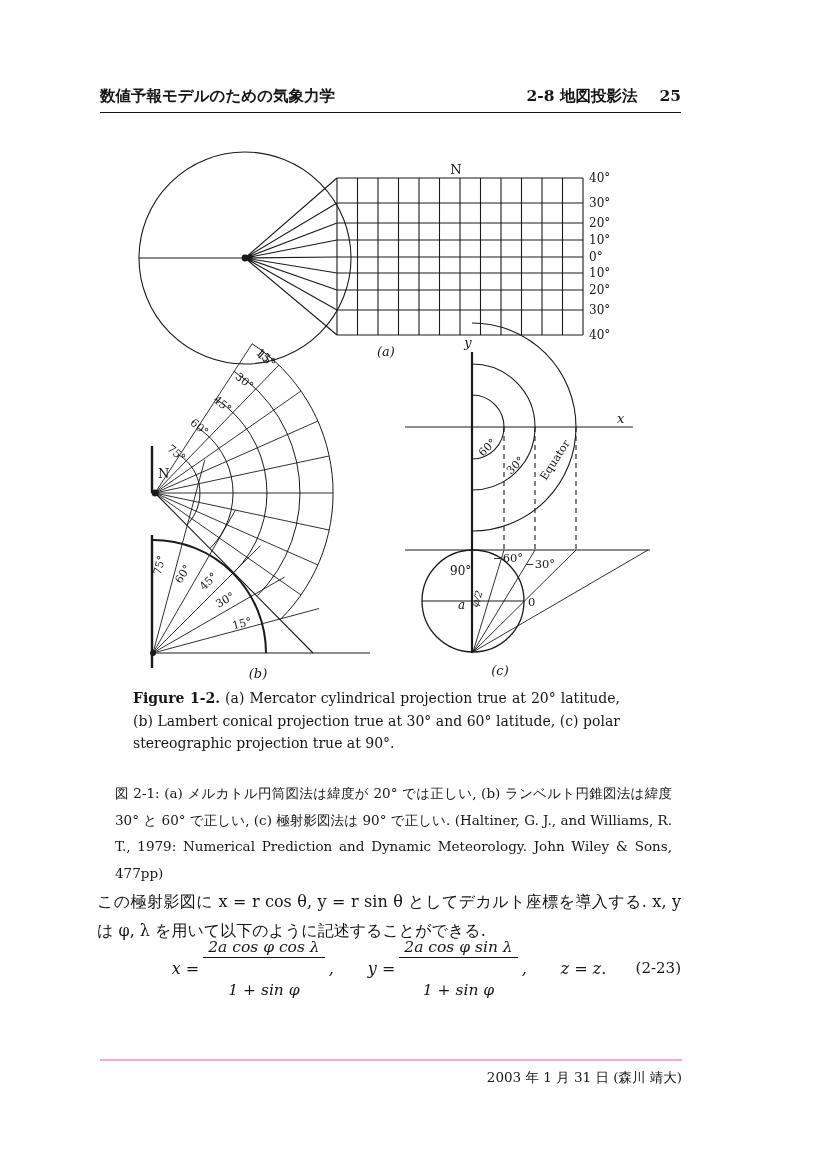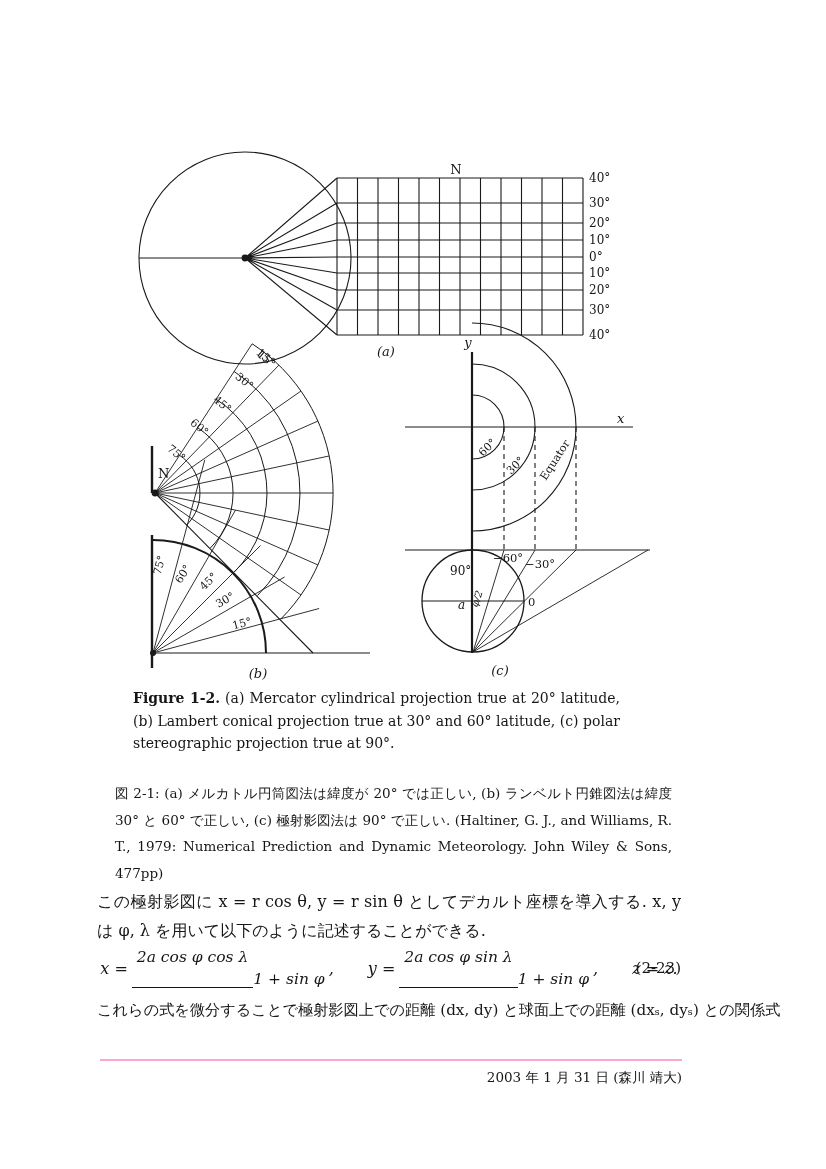--- a/index.html
+++ b/index.html
@@ -20,35 +20,42 @@
           text-align:justify;}
   .it{}
   
   .para1{position:absolute;left:97px;top:887px;width:584px;font-size:16px;line-height:29px;
          text-align:justify;}
   .para2{position:absolute;left:97px;top:1000px;width:620px;font-size:15.2px;white-space:nowrap;}
   
   .eqrow{position:absolute;left:97px;top:940px;width:584px;height:56px;
          display:flex;align-items:center;justify-content:center;font-size:16px;}
   .eq-main{display:inline-flex;align-items:center;font-style:italic;}
-  .frac{display:inline-flex;text-align:center;margin:0 4px;font-size:15.5px;}
+  .frac{display:inline-flex;flex-direction:column;text-align:center;margin:0 4px;font-size:15.5px;}
   .frac .num{border-bottom:1.2px solid #141414;padding:0 5px 1.5px;}
   .frac .den{padding-top:1.5px;margin-top:21px;}
   .eq-gap{display:inline-block;width:34px;}
   .eq-no{position:absolute;right:0;top:50%;transform:translateY(-50%);font-style:normal;font-size:15px;}
   
   .ftr{position:absolute;left:100px;top:1059px;width:582px;border-top:2px solid #f9a8d4;
        text-align:right;padding-top:8px;font-size:13.5px;}
   svg text{font-family:"DejaVu Serif","Liberation Serif",serif;fill:#161616;}
 </style>
 </head>
 <body>
 
 <div class="page">
 
+  <div class="hdr">
+    <span>数値予報モデルのための気象力学</span>
+    <span class="hdr-right">
+      <span>2-8 地図投影法</span>
+      <span>25</span>
+    </span>
+  </div>
 
   <svg class="fig-svg" width="826" height="690" viewBox="0 0 826 690">
     <g stroke="#1a1a1a" fill="none" stroke-width="1.1">
 
       <g>
         <circle cx="245" cy="258" r="106"></circle>
         <path d="M139 258 L245 258"></path>
         <circle cx="245" cy="258" r="3.4" fill="#1a1a1a" stroke="none"></circle>
         <path d="M245 258 L337 178 M245 258 L337 203 M245 258 L337 223 M245 258 L337 240 M245 258 L337 257 M245 258 L337 273 M245 258 L337 290 M245 258 L337 310 M245 258 L337 335"></path>
         <path d="M337 178 H583 M337 203 H583 M337 223 H583 M337 240 H583 M337 257 H583 M337 273 H583 M337 290 H583 M337 310 H583 M337 335 H583"></path>
@@ -139,19 +146,18 @@
         <span class="num">2a cos φ sin λ</span>
         <span class="den">1 + sin φ</span>
       </span>
         <span>,</span>
       <span class="eq-gap"></span>
       <span>z = z.</span>
     </span>
     <span class="eq-no">(2-23)</span>
   </div>
 
-  <div class="para2">これらの式を微分することで極射影図上での距離 (dx, dy) と球面上での距離 (dxₛ, dyₛ) との関係式</div>
 
   <div class="ftr">
     <span>2003 年 1 月 31 日 (森川 靖大)</span>
   </div>
 
 </div>
 
 </body></html>

